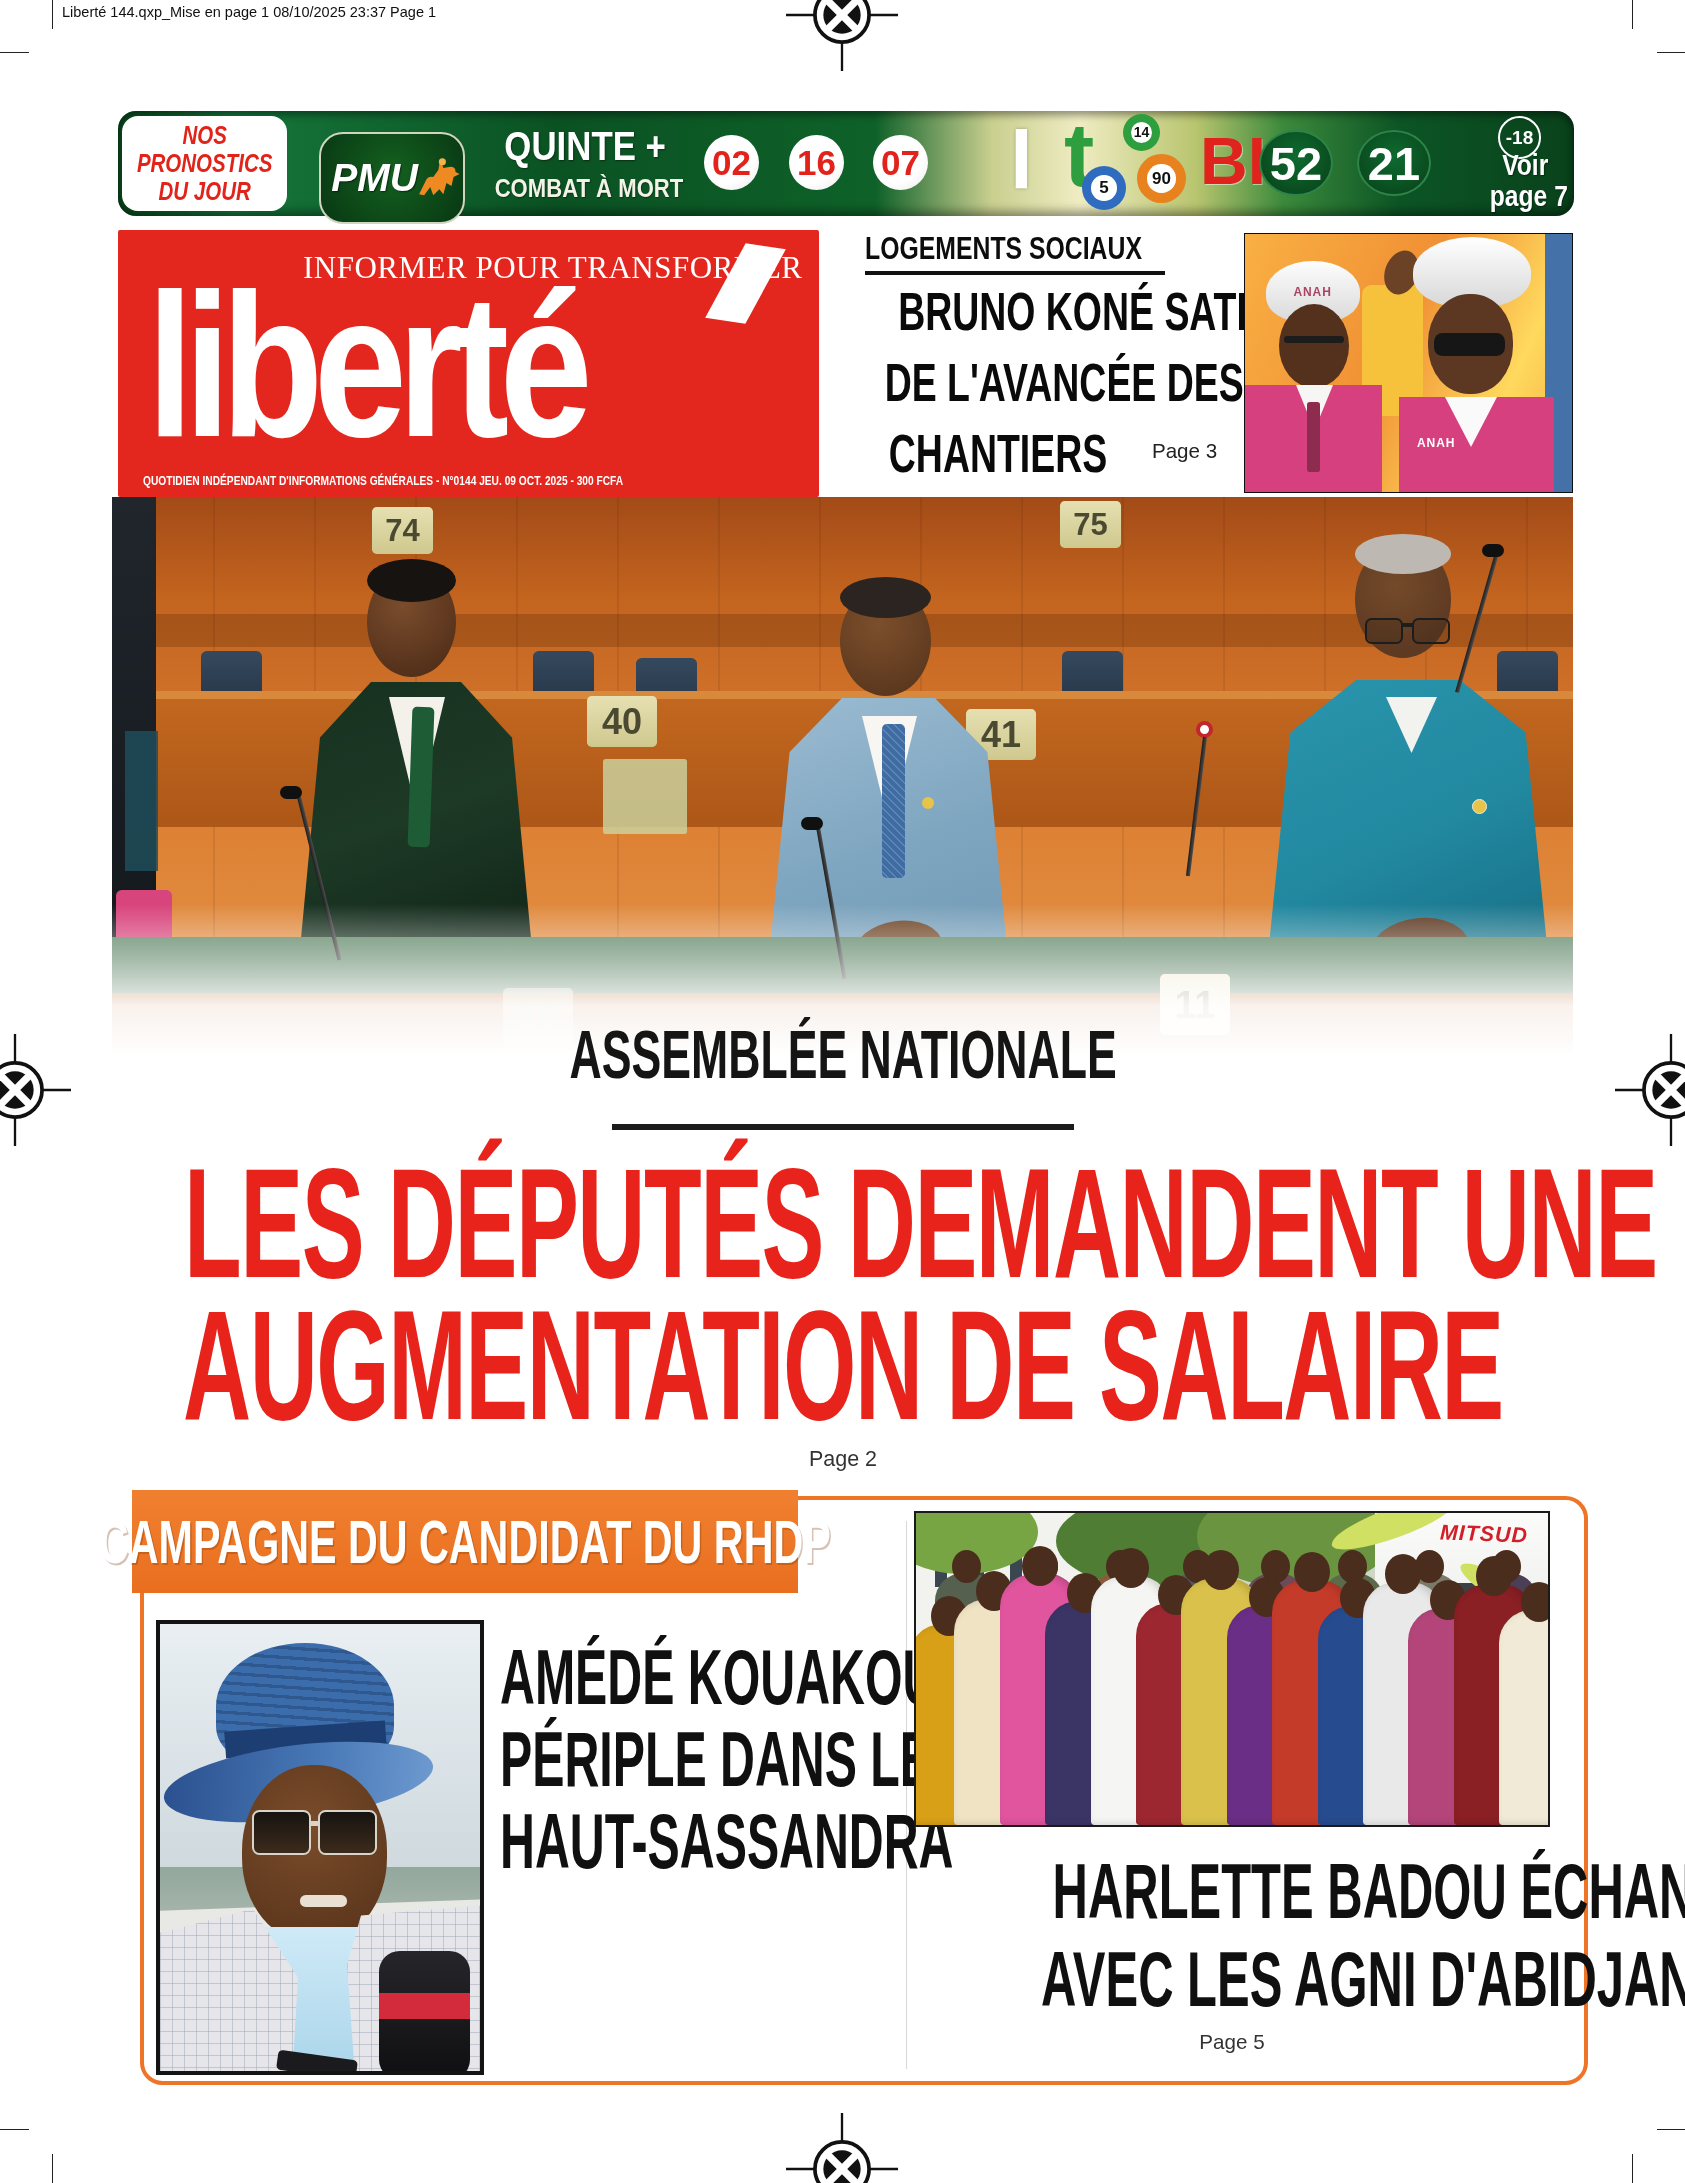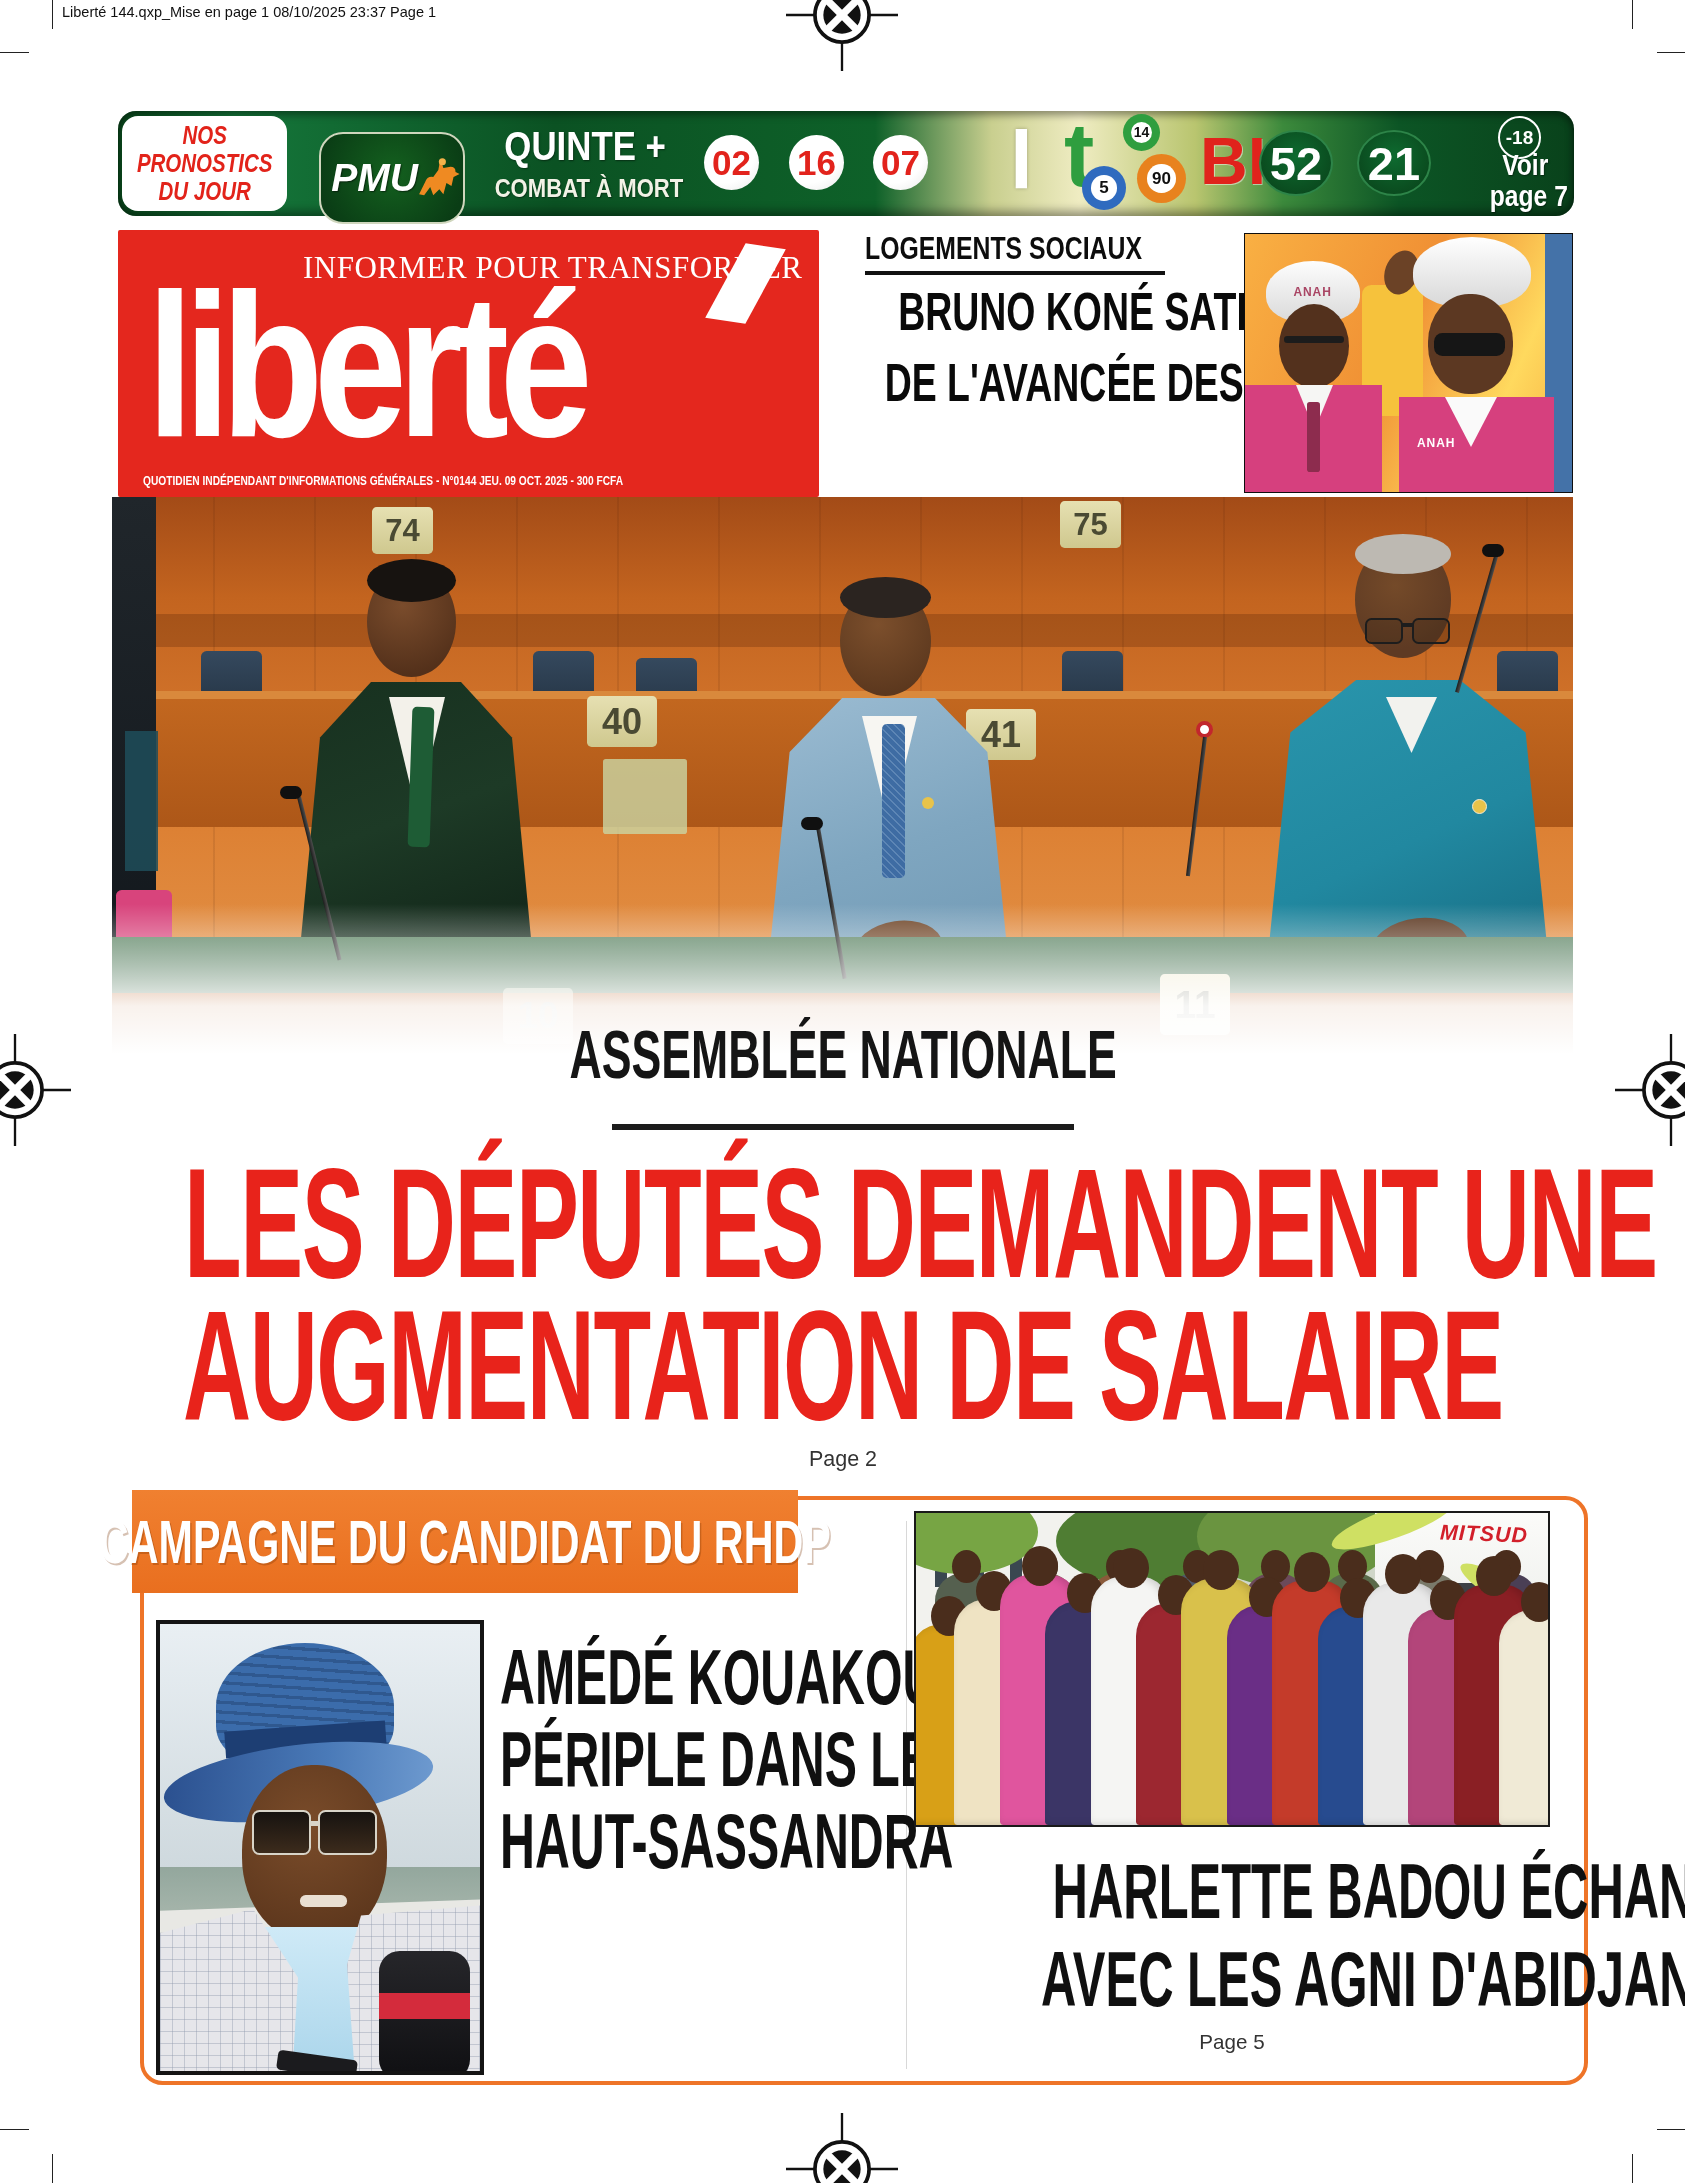--- a/index.html
+++ b/index.html
@@ -162,20 +162,24 @@
   </div>
 
   <div class="abs" style="left:865px;top:231px;font-size:31px;color:#0d0d0d;">
     <span class="cond" style="transform:scaleX(.8);transform-origin:0 50%;">LOGEMENTS SOCIAUX</span>
   </div>
   <div class="abs" style="left:865px;top:271px;width:300px;height:3.7px;background:#111;"></div>
 
   <div class="abs" style="left:834px;top:284px;width:407px;text-align:center;color:#0a0a0a;">
     <div style="height:71px;"><span class="cond" style="transform:scale(.78,1.12);font-size:48px;">BRUNO KONÉ SATISFAIT</span></div>
     <div style="height:71px;"><span class="cond" style="transform:scale(.78,1.12);font-size:48px;">DE L'AVANCÉE DES</span></div>
+    <div style="height:71px;">
+      <span class="cond" style="transform:scale(.78,1.12);font-size:48px;">CHANTIERS</span>
+      <span style="font-size:20.6px;font-weight:400;color:#222;margin-left:12px;vertical-align:12px;">Page 3</span>
+    </div>
   </div>
 
   <div class="abs" style="left:1244px;top:233px;width:329px;height:260px;border:1.9px solid #0e0e0e;overflow:hidden;
               background:linear-gradient(115deg,#f9b043 0%,#f09034 45%,#ffd95e 75%,#f4a93e 100%);">
     <div class="abs" style="left:300px;top:0;width:29px;height:260px;background:#4472a8;"></div>
     <div class="abs" style="left:117px;top:51px;width:61px;height:131px;background:#f6c23c;border-radius:9.4px;"></div>
     <div class="abs" style="left:140px;top:16px;width:33px;height:45px;background:#6b4226;border-radius:50%;transform:rotate(20deg);"></div>
 
     <div class="abs" style="left:20.6px;top:27px;width:94px;height:62px;border-radius:50% 50% 42% 42%;background:linear-gradient(#fdfdfd,#d9d9d9);display:flex;align-items:center;justify-content:center;">
       <span style="color:#a94564;font-weight:700;font-size:12px;letter-spacing:0.9px;">ANAH</span>

